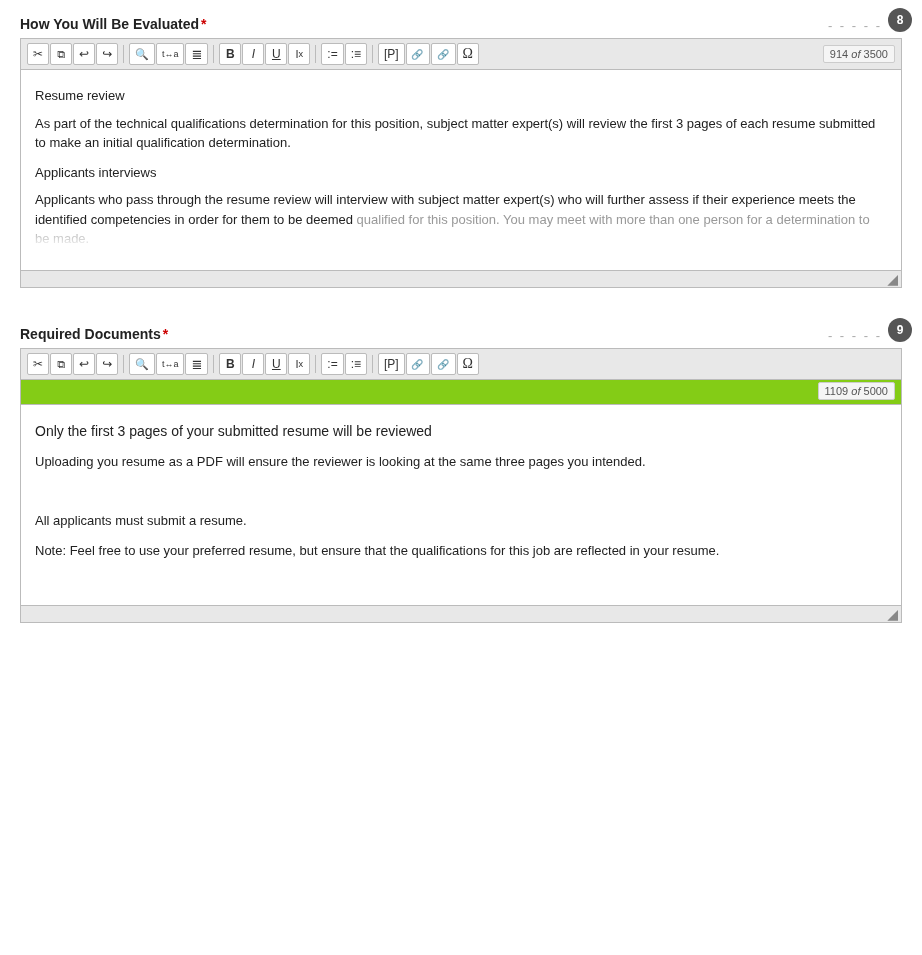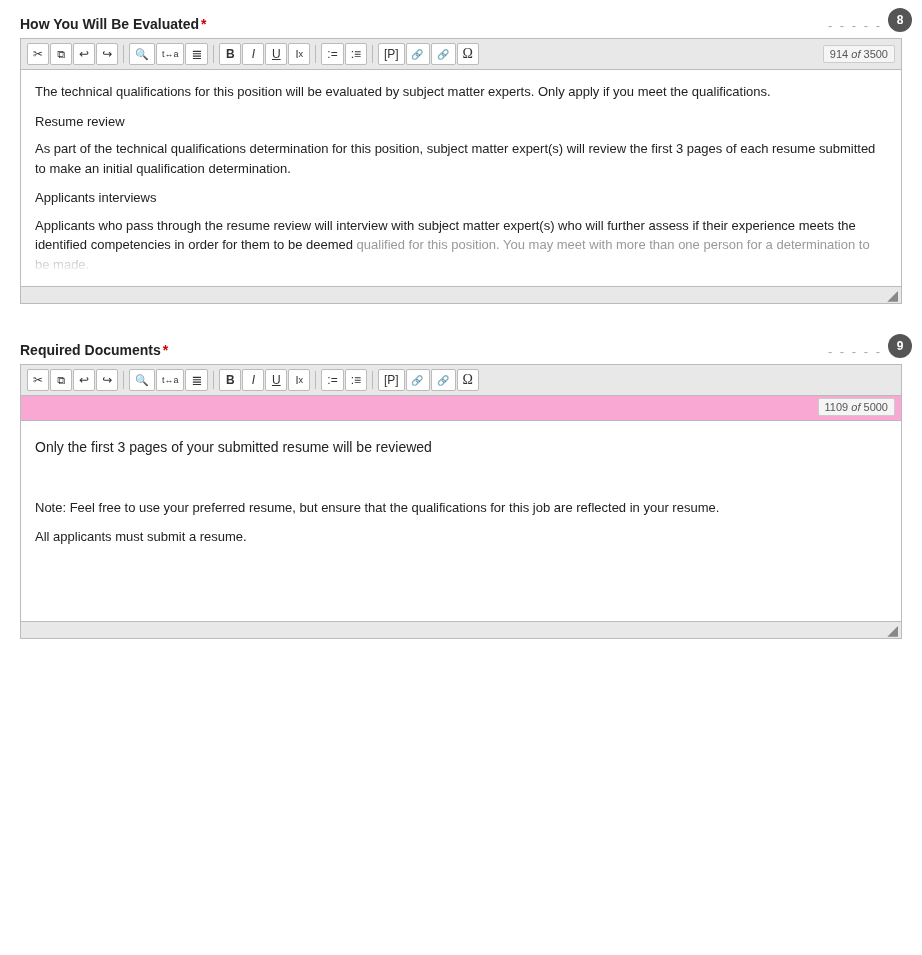--- a/index.html
+++ b/index.html
@@ -111,21 +111,21 @@
       background: #f5f5f5;
       border-radius: 2px;
       white-space: nowrap;
     }
 
     .char-count em {
       font-style: italic;
     }
 
     .toolbar-second-row {
-      background: #f9a8d4;
+      background: #84cc16;
       padding: 2px 6px 4px 6px;
       display: flex;
       justify-content: flex-end;
       border-bottom: 1px solid #bbb;
     }
 
     .editor-content {
       padding: 12px 14px;
       min-height: 200px;
       font-size: 13px;
@@ -224,21 +224,20 @@
         <button class="toolbar-btn" title="Insert Link" style="font-size:10px;">🔗</button>
         <button class="toolbar-btn" title="Remove Link" style="font-size:10px; color:#aaa;">🔗</button>
         <button class="toolbar-btn omega-symbol" title="Special Characters">Ω</button>
       </div>
       <div class="char-count">
         <span>914</span> <em>of</em> <span>3500</span>
       </div>
     </div>
 
     <div class="editor-content">
-      <p>The technical qualifications for this position will be evaluated by subject matter experts. Only apply if you meet the qualifications.</p>
       <p class="content-heading">Resume review</p>
       <p>As part of the technical qualifications determination for this position, subject matter expert(s) will review the first 3 pages of each resume submitted to make an initial qualification determination.</p>
       <p class="content-heading">Applicants interviews</p>
       <p style="mask-image: linear-gradient(to bottom, black 60%, transparent 100%); -webkit-mask-image: linear-gradient(to bottom, black 60%, transparent 100%);">Applicants who pass through the resume review will interview with subject matter expert(s) who will further assess if their experience meets the identified competencies in order for them to be deemed <span style="color:#999;">qualified for this position. You may meet with more than one person for a determination to be made.</span></p>
     </div>
 
     <div class="resize-handle">
       <span class="resize-icon">◢</span>
     </div>
   </div>
@@ -288,22 +287,23 @@
     </div>
 
     <div class="toolbar-second-row">
       <div class="char-count">
         <span>1109</span> <em>of</em> <span>5000</span>
       </div>
     </div>
 
     <div class="editor-content">
       <p class="content-heading" style="font-size:14px; margin-bottom: 10px;">Only the first 3 pages of your submitted resume will be reviewed</p>
+      <p>Uploading you resume as a PDF will ensure the reviewer is looking at the same three pages you intended.</p>
       <p>&nbsp;</p>
+      <p>All applicants must submit a resume.</p>
       <p>Note: Feel free to use your preferred resume, but ensure that the qualifications for this job are reflected in your resume.</p>
-      <p>All applicants must submit a resume.</p>
     </div>
 
     <div class="resize-handle">
       <span class="resize-icon">◢</span>
     </div>
   </div>
 </div>
 
 </body></html>

